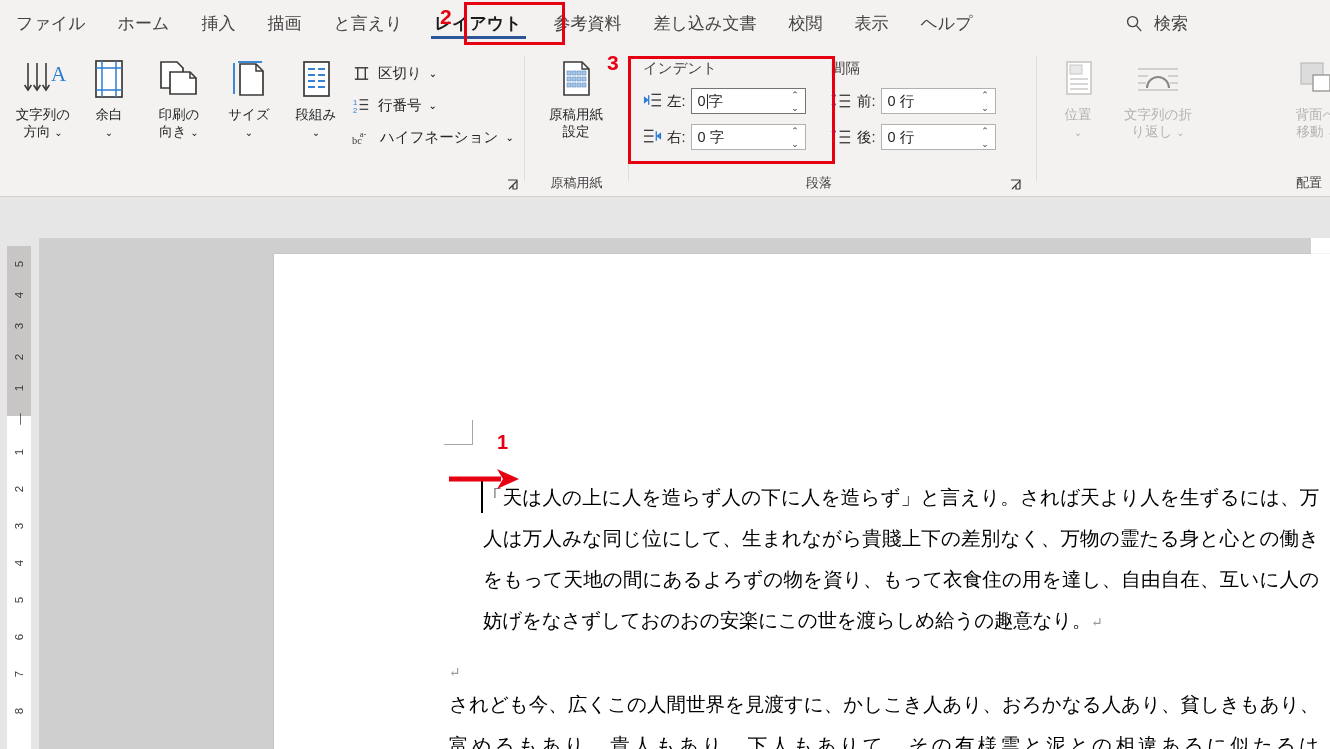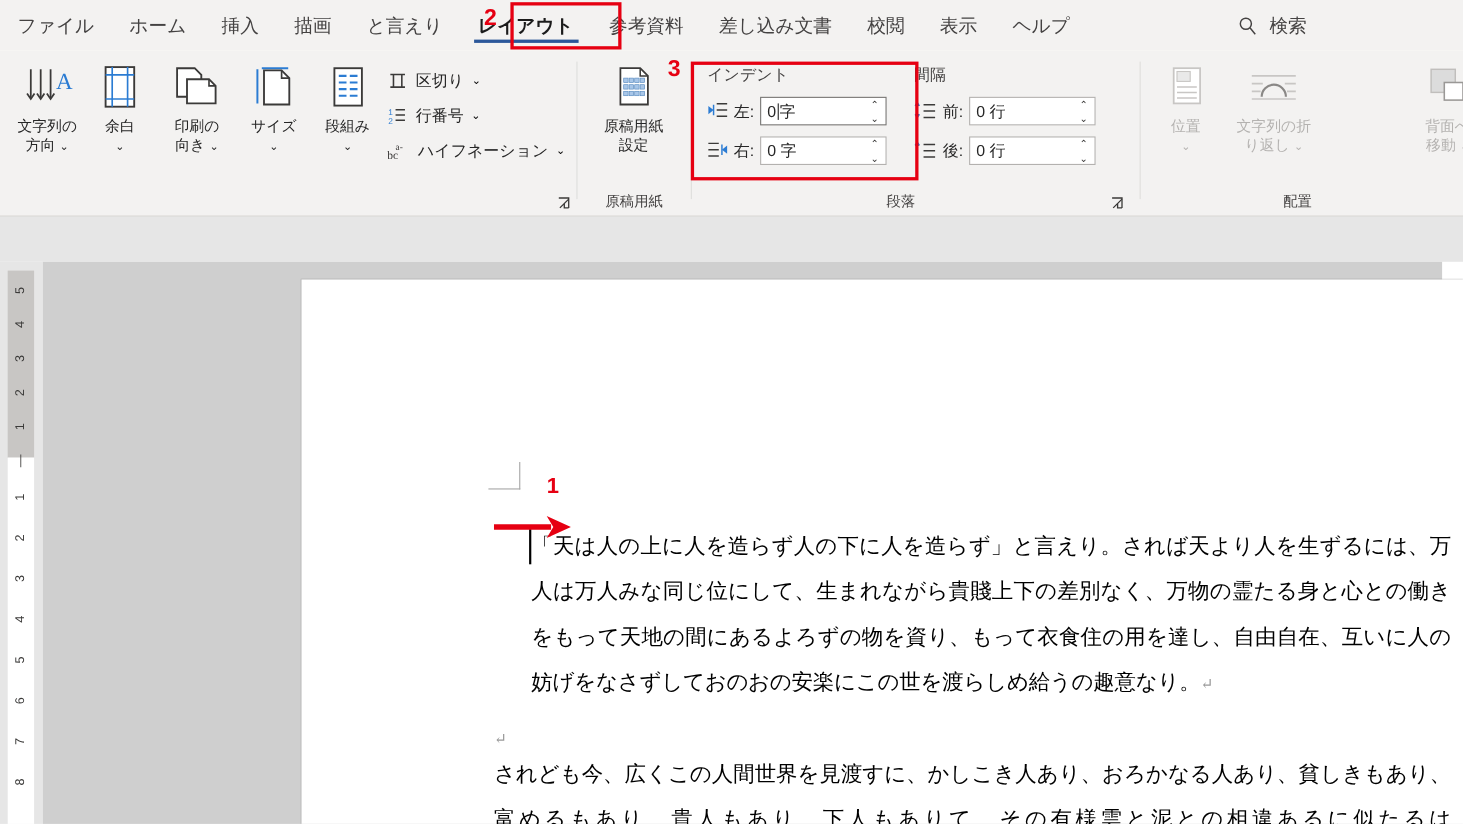--- a/index.html
+++ b/index.html
@@ -459,21 +459,21 @@
             <rect x="19" y="17" width="17" height="16" fill="#fff" stroke="#9a9896" stroke-width="1.4"></rect>
           </svg>
         </div>
         <div class="t dis">
           <span>背面へ</span><br>
           <span>移動</span>
           <span class="chev">⌄</span>
         </div>
       </div>
 
-      <div class="glabel" style="left:0;width:285px;">配置</div>
+      <div class="glabel" style="left:0;width:285px;text-align:right;">配置</div>
     </div>
   </div>
 
   <div class="box-indent"></div>
   <div class="num num3">3</div>
 
   <div class="hruler">
     <div class="tabsel">
       <svg width="14" height="14" viewBox="0 0 14 14">
         <path d="M3 2 v9 h8" fill="none" stroke="#7a7876" stroke-width="2.6"></path>

